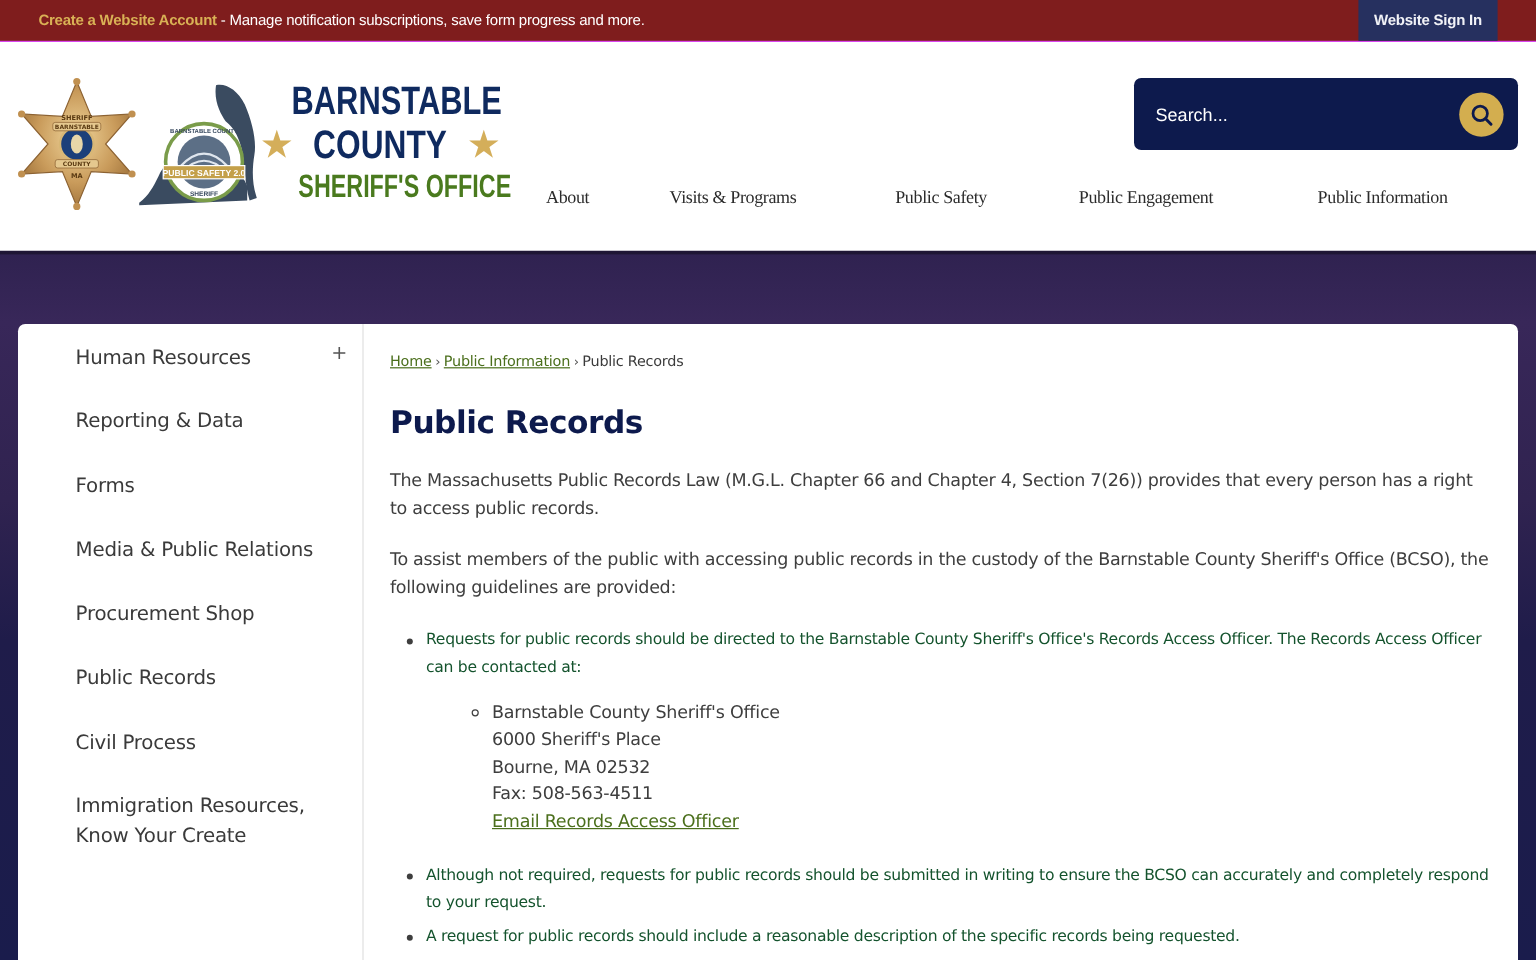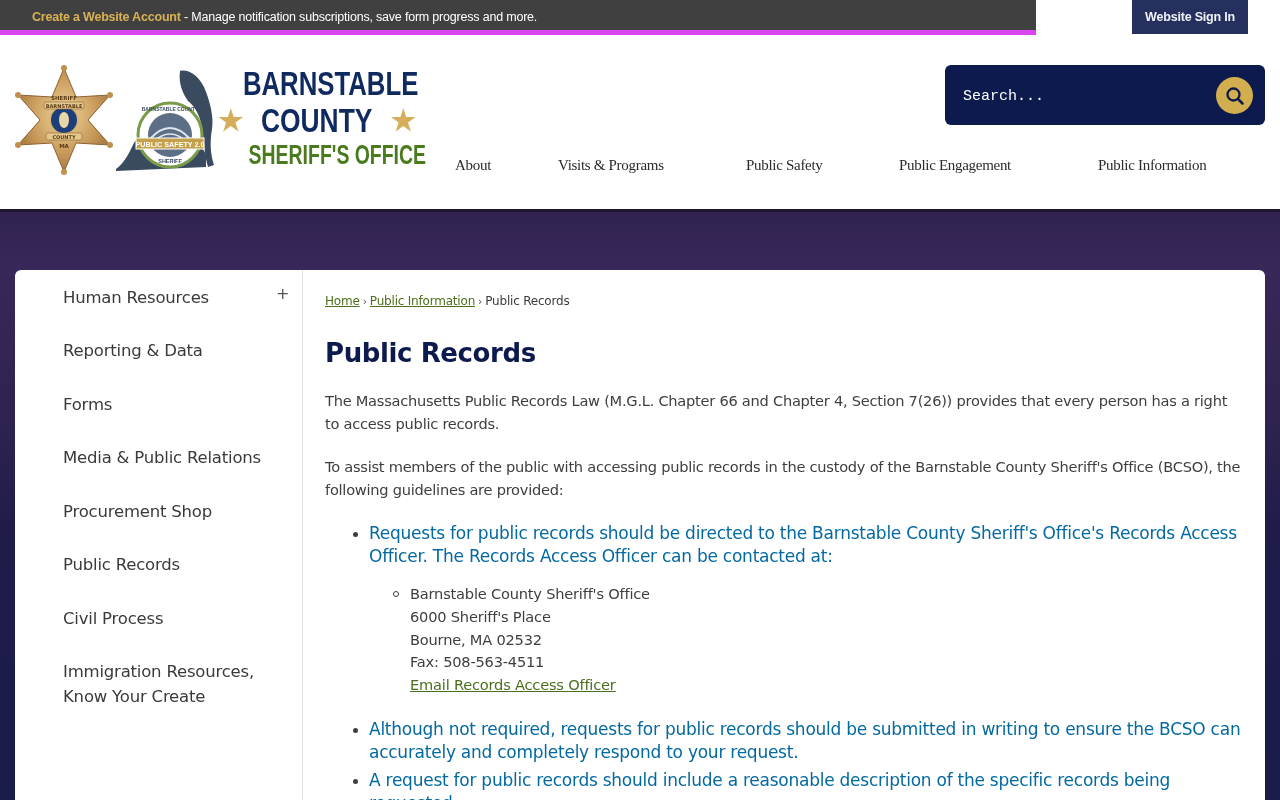--- a/index.html
+++ b/index.html
@@ -5,23 +5,23 @@
     * { box-sizing: border-box; margin: 0; padding: 0; }
     html, body { width: 1280px; height: 800px; overflow: hidden; }
     body {
       font-family: "DejaVu Sans", "Liberation Sans", sans-serif;
       background: #ffffff;
       position: relative;
     }
 
     
     .topbar {
-      position: absolute; left: 0; top: 0; width: 1036px; height: 35px;
-      background: #404040;
-      border-bottom: 5px solid #d946ef;
+      position: absolute; left: 0; top: 0; width: 1280px; height: 35px;
+      background: #7f1d1d;
+      border-bottom: 1px solid #d946ef;
     }
     .topbar .msg {
       position: absolute; left: 32px; top: 10px;
       font-family: "Liberation Sans", sans-serif;
       font-size: 12.5px; color: #ffffff; letter-spacing: -0.2px; white-space: nowrap;
     }
     .topbar .msg a { color: #d9b155; font-weight: bold; text-decoration: none; }
     .signin {
       position: absolute; left: 1132px; top: 0; width: 116px; height: 34px;
       background: #26305f; color: #f1f2f7;
@@ -41,21 +41,21 @@
     .logo-l2 .star { color: #d4ae5a; font-size: 28px; }
     .logo-l3 { font-size: 27px; color: #4a7a1e; line-height: 32px; transform: scaleX(0.72); transform-origin: center; white-space: nowrap; }
 
     .search {
       position: absolute; left: 945px; top: 30px; width: 320px; height: 60px;
       background: #0d1a4d; border-radius: 6px;
     }
     .search input {
       position: absolute; left: 18px; top: 18px; width: 240px; height: 26px;
       background: transparent; border: none; outline: none;
-      color: #fef9c3; font-size: 15px; font-family: Liberation Mono, monospace;
+      color: #fef9c3; font-size: 15px; font-family: Liberation Sans, sans-serif;
     }
     .search input::placeholder { color: #ffffff; opacity: 1; }
     .search-btn {
       position: absolute; left: 271px; top: 12px; width: 37px; height: 37px;
       border-radius: 50%; background: #d3ae4f; cursor: pointer;
       display: flex; align-items: center; justify-content: center;
     }
 
     .mainnav { position: absolute; left: 0; top: 122px; height: 24px; width: 1280px; }
     .mainnav a {
@@ -98,21 +98,21 @@
     }
     .breadcrumb a { color: #4b6f1c; text-decoration: underline; }
     .breadcrumb .sep { color: #555; margin: 0 3px; font-size: 11px; }
     h1 {
       position: absolute; left: 0; top: 68px; font-size: 26px; font-weight: bold; color: #0d1a4d; letter-spacing: -0.4px;
     }
     .p {
       position: absolute; left: 0; width: 920px; font-size: 14.6px; color: #3e3e3e; line-height: 23px; letter-spacing: -0.25px;
     }
     .bullet {
-      position: absolute; left: 44px; width: 890px; font-size: 17px; color: #0369a1; line-height: 23px; letter-spacing: -0.25px;
+      position: absolute; left: 30px; width: 890px; font-size: 13px; color: #14532d; line-height: 23px; letter-spacing: -0.25px;
     }
     .bullet .dot {
       position: absolute; left: -16px; top: 10px; width: 5px; height: 5px; background: #3e3e3e; border-radius: 50%;
     }
     .sub {
       position: absolute; left: 61px; width: 500px; font-size: 14.6px; color: #3e3e3e; line-height: 22.8px; letter-spacing: -0.2px; margin-left: 24px;
     }
     .sub .ring {
       position: absolute; left: -17px; top: 8px; width: 6px; height: 6px; border: 1px solid #3e3e3e; border-radius: 50%;
     }

